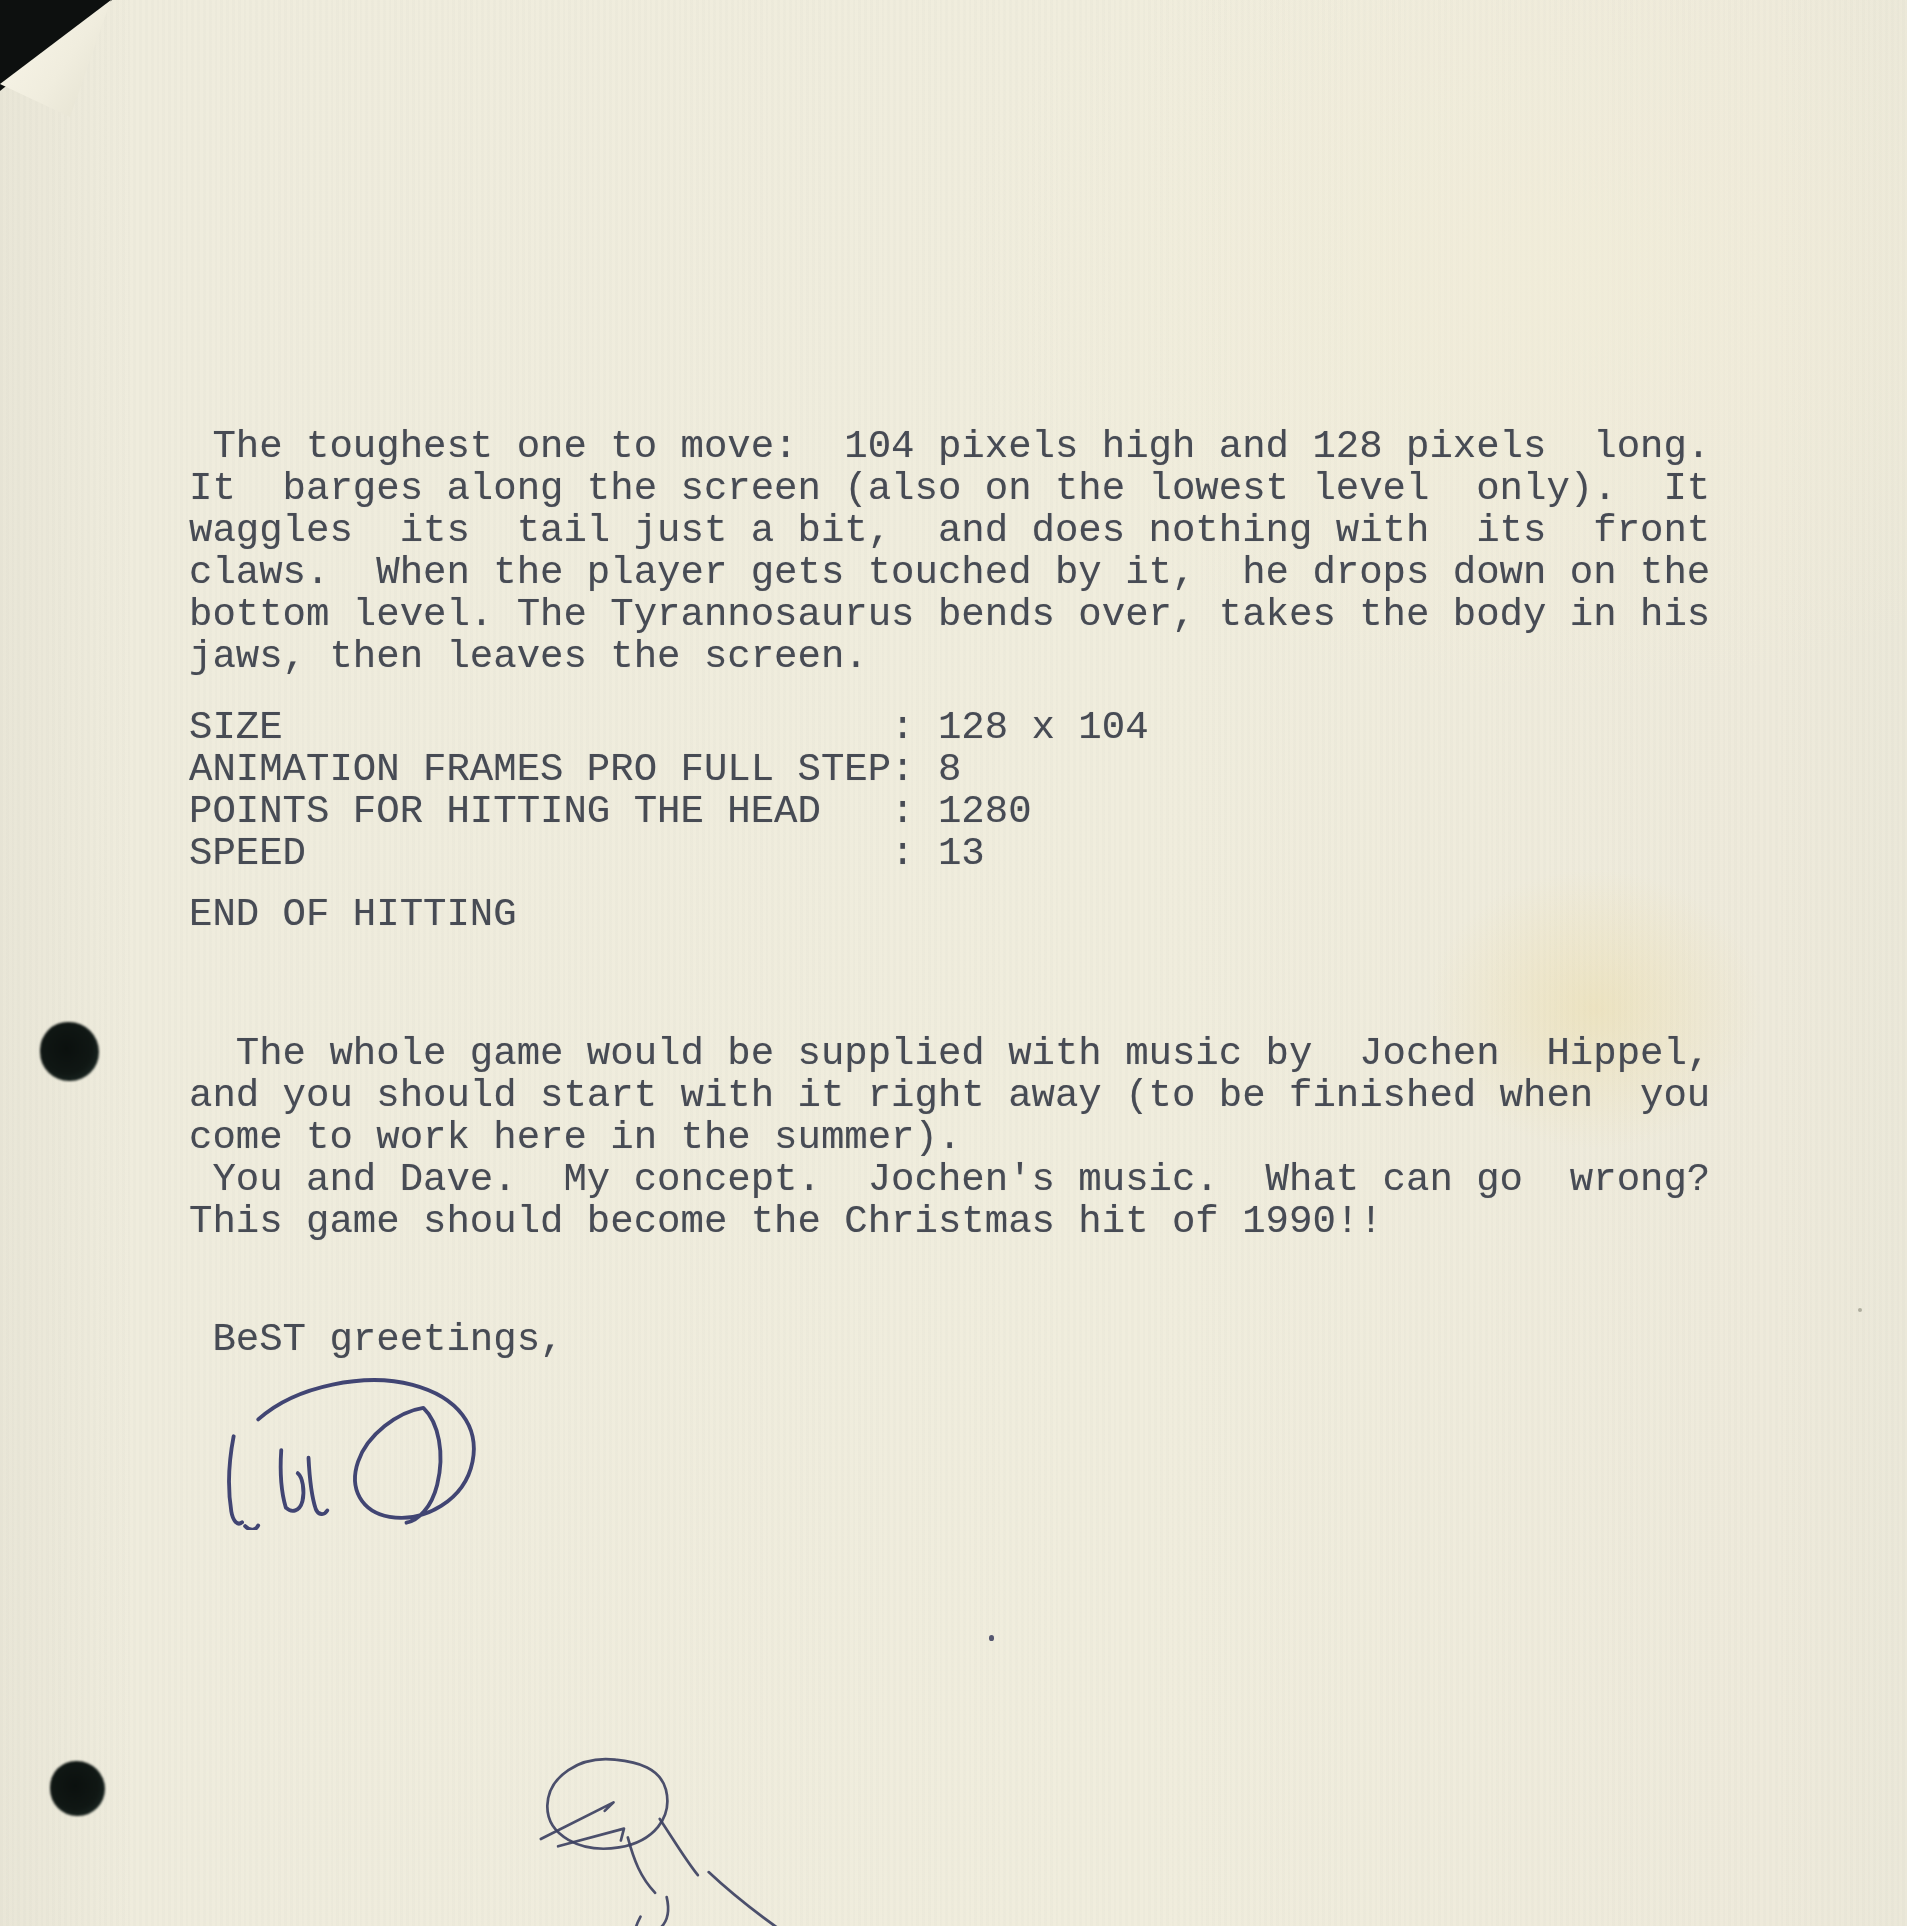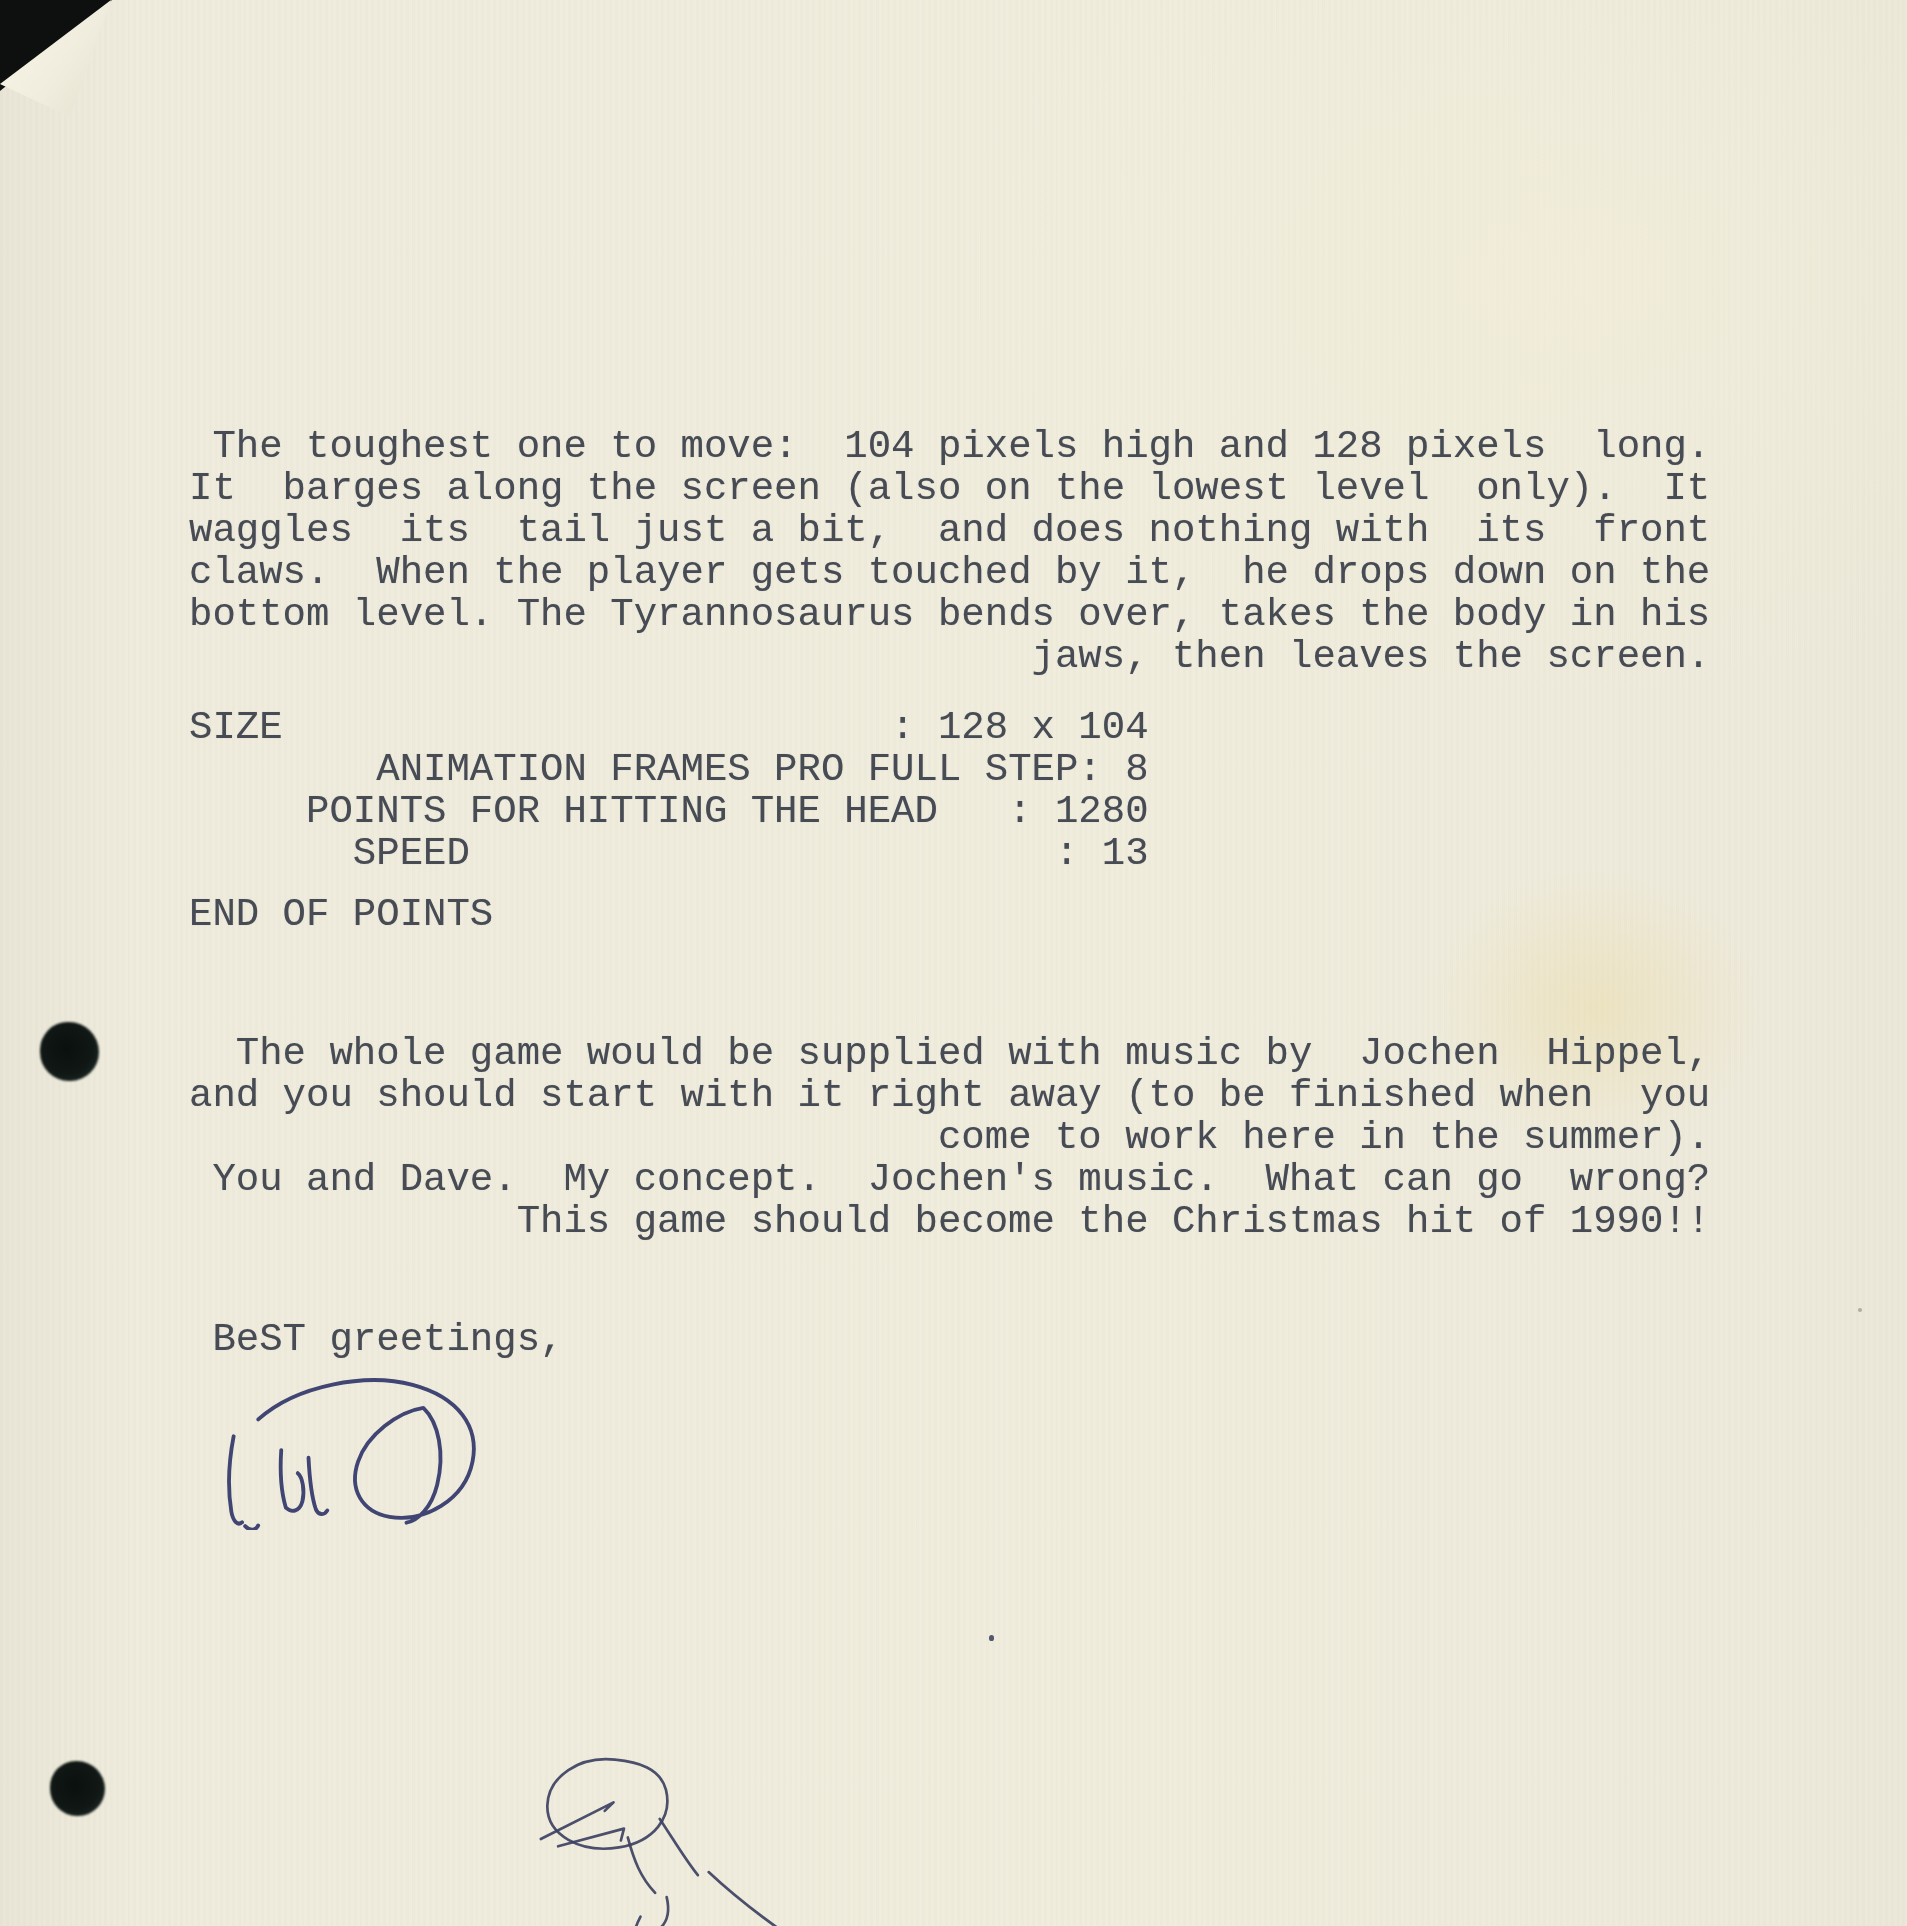--- a/index.html
+++ b/index.html
@@ -16,21 +16,20 @@
   }
   .typed{
     position:absolute;
     left:189px;
     margin:0;
     font:normal 39px/42px "Liberation Mono", monospace;
     color:#474b54;
     white-space:pre;
     letter-spacing:0;
     text-shadow:0 0 0.8px rgba(70,75,90,0.35);
-    text-align:right;
   }
   .corner-black{
     position:absolute;left:0;top:0;width:116px;height:94px;
     background:#0d100f;
     clip-path:polygon(0 0, 112px 0, 0 91px);
   }
   .corner-flap{
     position:absolute;left:0;top:0;width:116px;height:119px;
     background:linear-gradient(125deg,#f8f5e8 10%,#f0edde 55%,#e1decd 100%);
     clip-path:polygon(111px 0, 0 84px, 70px 117px);
@@ -69,21 +68,21 @@
   <pre class="typed" style="top:426px"> The toughest one to move:  104 pixels high and 128 pixels  long.
 It  barges along the screen (also on the lowest level  only).  It
 waggles  its  tail just a bit,  and does nothing with  its  front
 claws.  When the player gets touched by it,  he drops down on the
 bottom level. The Tyrannosaurus bends over, takes the body in his
 jaws, then leaves the screen.</pre>
   <pre class="typed" style="top:707px">SIZE                          : 128 x 104
 ANIMATION FRAMES PRO FULL STEP: 8
 POINTS FOR HITTING THE HEAD   : 1280
 SPEED                         : 13</pre>
-  <pre class="typed" style="top:894px">END OF POINTS</pre>
+  <pre class="typed" style="top:894px">END OF HITTING</pre>
   <pre class="typed" style="top:1033px">  The whole game would be supplied with music by  Jochen  Hippel,
 and you should start with it right away (to be finished when  you
 come to work here in the summer).
  You and Dave.  My concept.  Jochen's music.  What can go  wrong?
 This game should become the Christmas hit of 1990!!</pre>
   <pre class="typed" style="top:1319px"> BeST greetings,</pre>
 
   <div class="scribble" style="left:213px;top:1361px;width:274px;height:169px">
     <svg viewBox="0 0 710 440" xmlns="http://www.w3.org/2000/svg">
       <path class="sig-stroke" d="M 52,196 C 40,258 36,330 46,392 C 50,416 62,430 74,420 M 82,430 C 96,444 110,441 116,428"></path>

